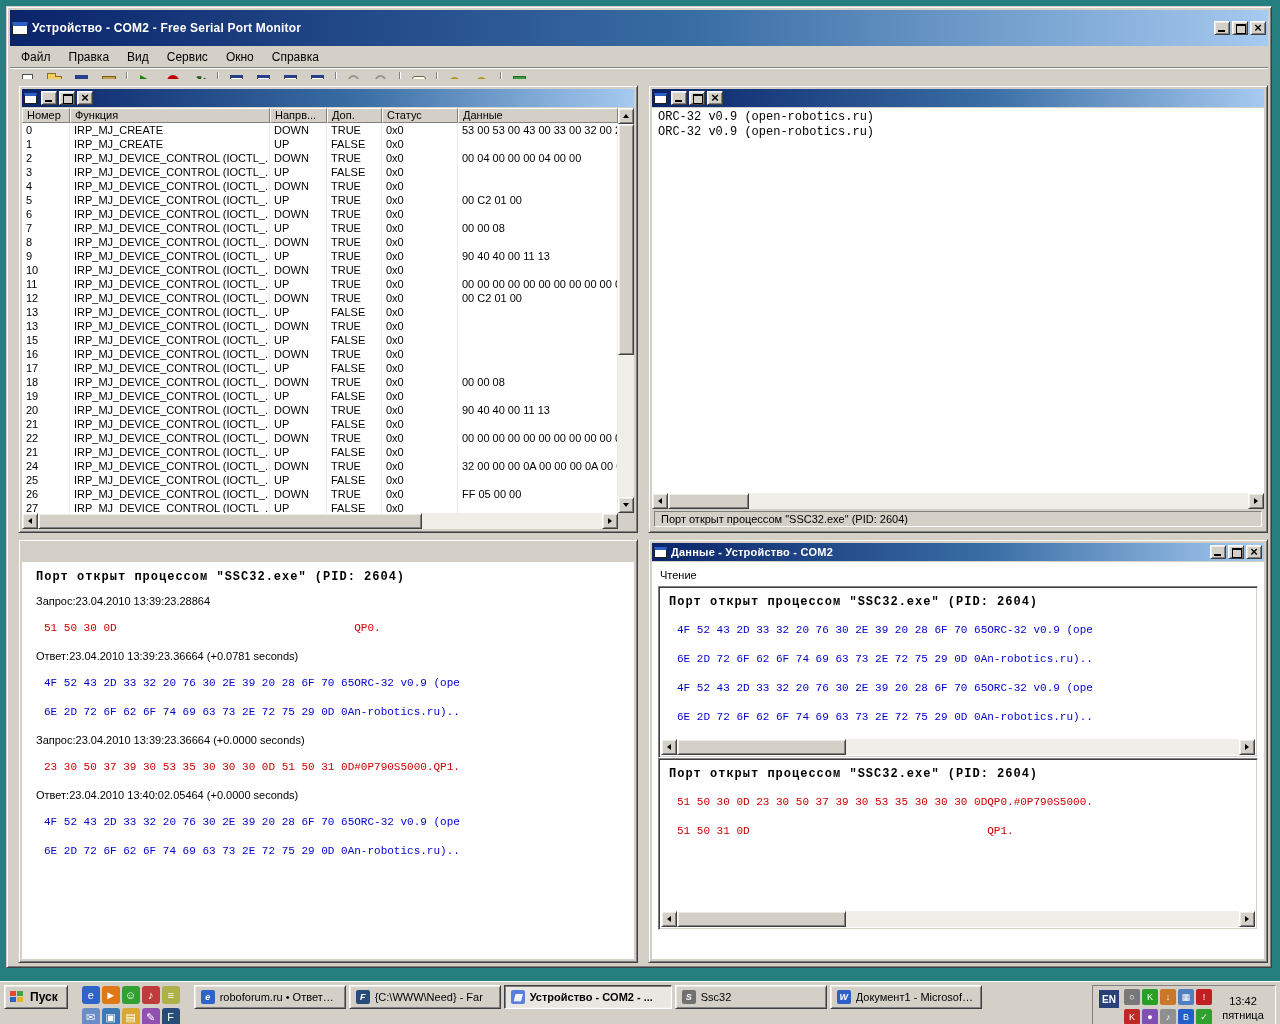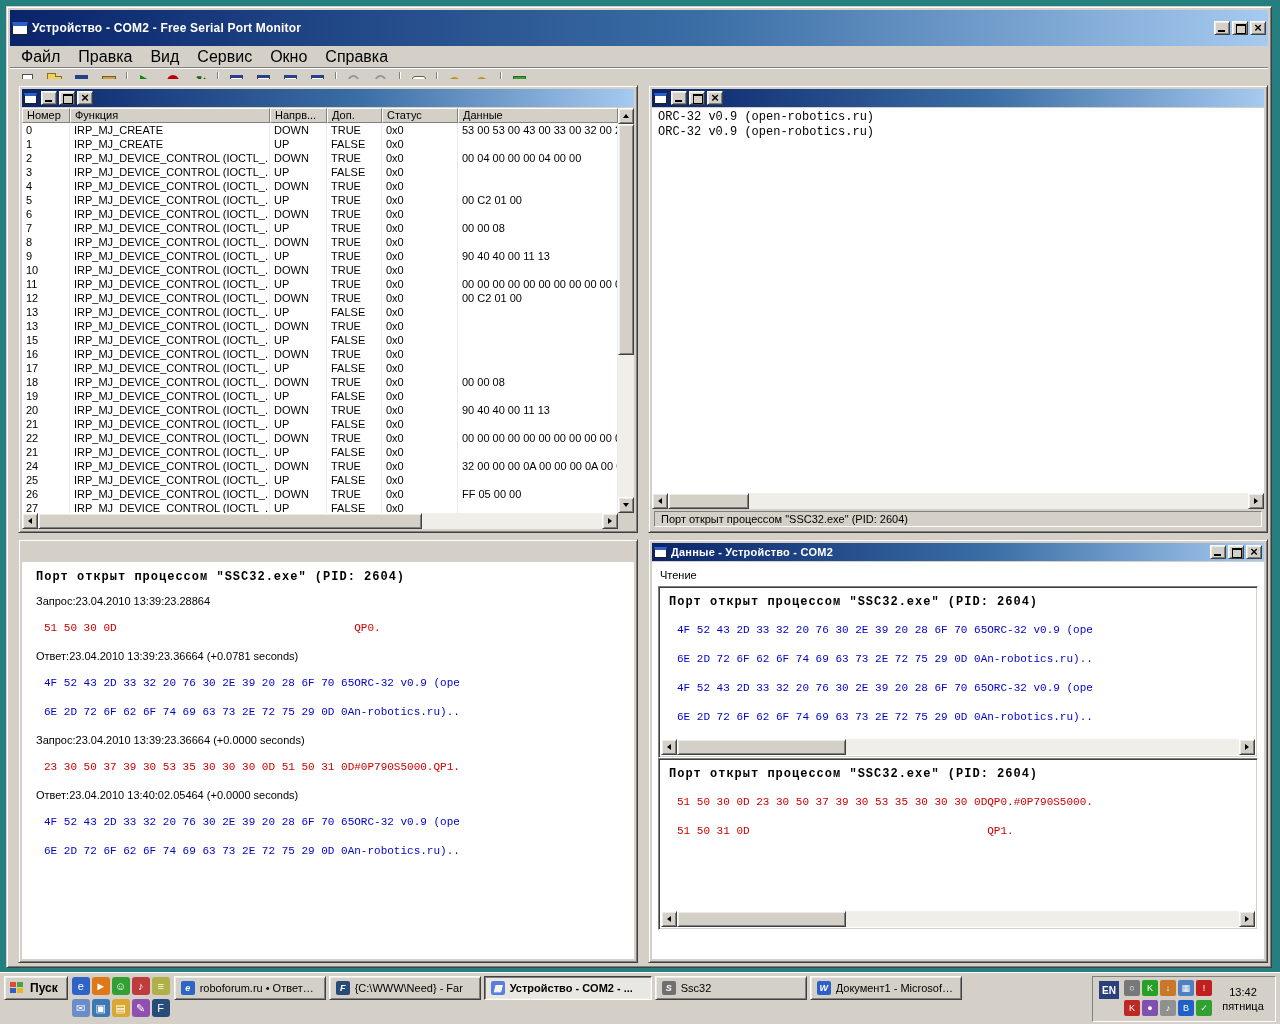--- a/index.html
+++ b/index.html
@@ -29,21 +29,21 @@
   .wbtn{position:relative;width:16px;height:14px;background:#D4D0C8;
     border:1px solid;border-color:#fff #404040 #404040 #fff;
     box-shadow:inset 1px 1px 0 #ECEBE5, inset -1px -1px 0 #808080;
     display:flex;align-items:center;justify-content:center}
   .wbtn.min::after{content:"";position:absolute;left:3px;bottom:2px;width:7px;height:2px;background:#000}
   .wbtn.max::after{content:"";position:absolute;left:3px;top:2px;width:8px;height:7px;
     border:1px solid #000;border-top-width:2px}
   .wbtn.close::after{content:"×";font-size:13px;font-weight:bold;line-height:10px}
 
   .menubar{height:21px;display:flex;align-items:center;padding:0 3px;gap:2px}
-  .menu-item{padding:3px 8px;font-size:16px}
+  .menu-item{padding:3px 8px;font-size:12px}
   .toolbar{height:28px;display:flex;align-items:center;padding:0 5px;gap:2px;
     border-top:1px solid #808080;box-shadow:inset 0 1px 0 #fff;border-bottom:1px solid #808080}
   .tb-btn{width:25px;height:22px;display:flex;align-items:center;justify-content:center}
   .tb-disabled{opacity:.4;filter:grayscale(1)}
   .tb-sep{width:2px;height:18px;margin:0 3px;border-left:1px solid #808080;border-right:1px solid #fff}
 
   
   .ic{display:inline-block;position:relative}
   .ic-doc{width:11px;height:14px;background:#fff;border:1px solid #505050}
   .ic-folder{width:15px;height:10px;background:#F2CE5A;border:1px solid #8A6D1F}
@@ -133,22 +133,22 @@
   .data-label{font-size:11px;margin:3px 0 5px 2px}
   .databox{position:relative;height:172px;background:#fff;
     border:1px solid;border-color:#808080 #fff #fff #808080;
     box-shadow:inset 1px 1px 0 #404040, inset -1px -1px 0 #D4D0C8}
   .databox-inner{position:absolute;left:2px;right:2px;top:2px;bottom:18px;
     padding:6px 8px;font-family:"Liberation Mono",monospace;overflow:hidden}
   .box-header{font-size:12px;font-weight:bold;letter-spacing:1px;margin-bottom:9px;white-space:pre}
   .box-hscroll{position:absolute;left:2px;right:2px;bottom:2px}
 
   
-  #taskbar{position:absolute;left:0;right:0;bottom:0;height:52px;background:#D4D0C8;
-    border-top:1px solid #fff;display:flex;align-items:flex-start;padding:3px 4px 2px;gap:4px}
+  #taskbar{position:absolute;left:0;right:0;bottom:0;height:43px;background:#D4D0C8;
+    border-top:1px solid #fff;display:flex;align-items:flex-start;padding:3px 4px 2px;gap:14px}
   .startbtn{height:24px;padding:0 9px 0 5px;display:flex;align-items:center;gap:5px;
     font-weight:bold;font-size:12px}
   .flag{width:15px;height:13px;display:grid;grid-template-columns:6px 6px;grid-template-rows:5px 5px;gap:1px}
   .flag i{display:block}
   .ql{display:grid;grid-template-rows:20px 20px;grid-auto-flow:column;gap:2px;margin-top:1px}
   .ql-ic{width:18px;height:18px;border-radius:3px;color:#fff;font-size:11px;
     display:flex;align-items:center;justify-content:center}
   .tasks{display:flex;gap:3px;flex:1;min-width:0}
   .taskbtn{height:24px;flex:0 1 152px;min-width:0;display:flex;align-items:center;gap:5px;
     padding:0 6px;font-size:11px;white-space:nowrap;overflow:hidden;text-align:left}

